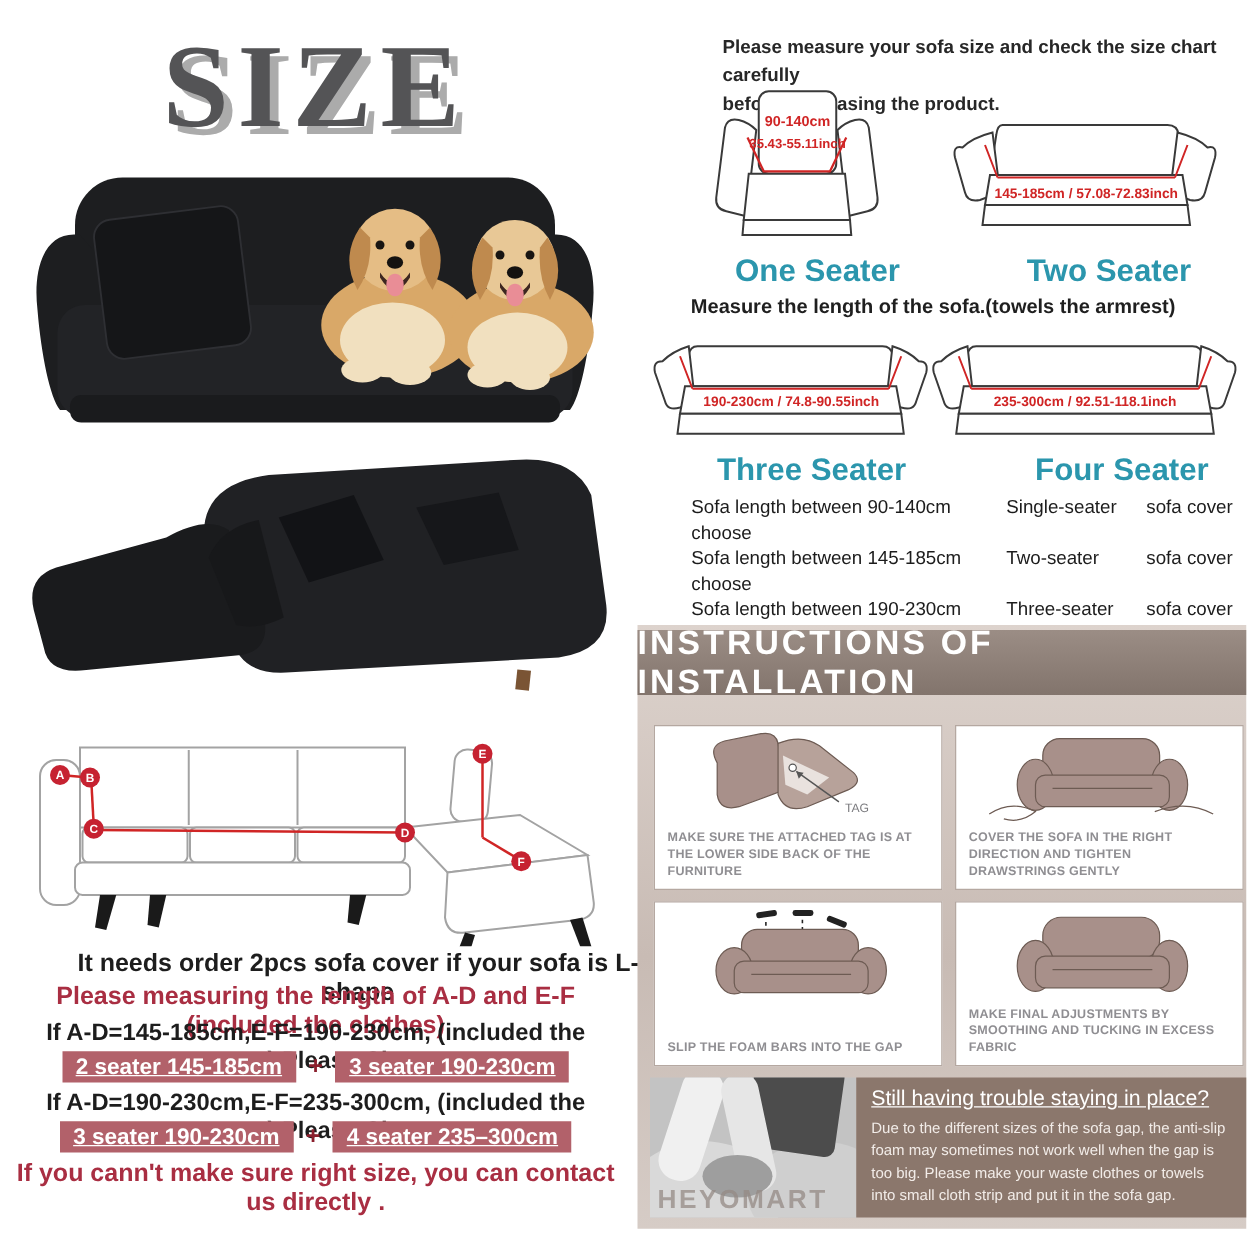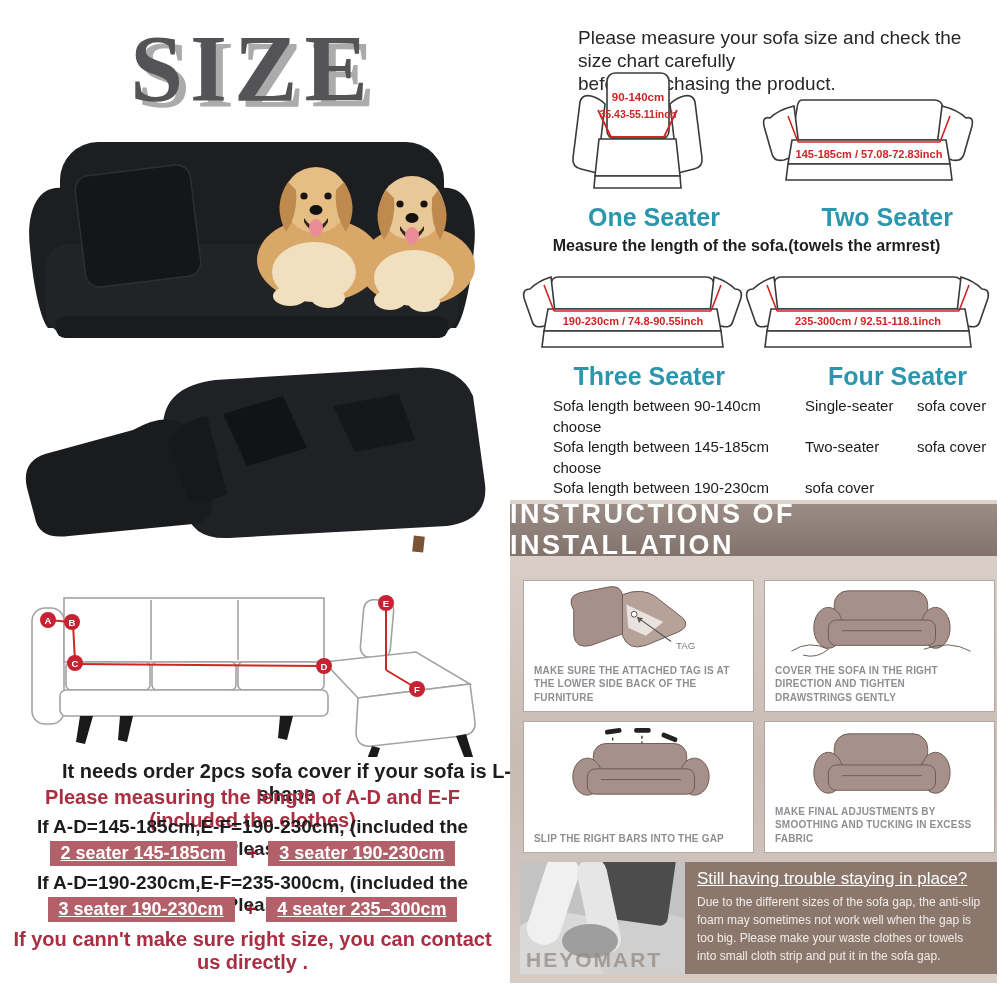--- a/index.html
+++ b/index.html
@@ -19,21 +19,21 @@
   .ltext{left:0;width:505px;text-align:center;color:#1d1d1d;}
   .t-black20{font-size:20px;font-weight:600;margin-left:34px;}
   .t-crimson20{font-size:20px;font-weight:700;color:var(--crimson);}
   .t-black19{font-size:19px;font-weight:700;}
   .btn-row{left:0;width:505px;display:flex;justify-content:center;align-items:center;gap:10px;}
   .size-btn{background:var(--button_bg);color:#fff;font-size:18px;font-weight:700;
     padding:2px 11px;white-space:nowrap;text-decoration:underline;}
   .plus{color:#8b1f2d;font-size:20px;font-weight:800;}
 
   
-  .intro{left:578px;top:26px;width:410px;font-size:19px;font-weight:400;color:#272727;line-height:23px;}
+  .intro{left:578px;top:26px;width:410px;font-size:15px;font-weight:700;color:#272727;line-height:23px;}
   .seater-label{font-size:25px;font-weight:800;color:var(--teal);text-align:right;}
   .measure-note{left:505px;top:237px;width:483px;text-align:center;font-size:16px;font-weight:600;color:#1f1f1f;}
   .size-table{left:505px;top:396px;width:495px;}
   .size-row{display:grid;grid-template-columns:252px 112px 100px;padding-left:48px;
     font-size:15px;font-weight:500;color:#1c1c1c;line-height:20.5px;}
 
   
   .panel{left:510px;top:500px;width:487px;height:483px;
     background:linear-gradient(180deg,#ddd3cd 0%,#c8bbb4 55%,#d6ccc6 100%);}
   .panel-header{position:absolute;left:0;top:4px;width:100%;height:52px;
@@ -238,20 +238,21 @@
       <span>Single-seater</span>
       <span>sofa cover</span>
     </div>
     <div class="size-row">
       <span>Sofa length between 145-185cm choose</span>
       <span>Two-seater</span>
       <span>sofa cover</span>
     </div>
     <div class="size-row">
       <span>Sofa length between 190-230cm choose</span>
+      <span>Three-seater</span>
       <span>sofa cover</span>
     </div>
     <div class="size-row">
       <span>Sofa length between 235-300cm choose</span>
       <span>Four-seater</span>
       <span>sofa cover</span>
     </div>
   </div>
 
   <div class="abs panel">
@@ -295,21 +296,21 @@
         <line x1="108" y1="10" x2="108" y2="32" stroke="#222" stroke-width="1.3" stroke-dasharray="3,3"></line>
         <path d="M105,31 L111,31 L108,39 Z" fill="#222"></path>
         <line x1="138" y1="18" x2="128" y2="36" stroke="#222" stroke-width="1.3" stroke-dasharray="3,3"></line>
         <path d="M126,34 L132,36 L126,42 Z" fill="#222"></path>
         <rect x="58" y="18" width="96" height="30" rx="13" fill="#a8908a" stroke="#6d5b53" stroke-width="1"></rect>
         <ellipse cx="52" cy="52" rx="15" ry="19" fill="#a8908a" stroke="#6d5b53" stroke-width="1"></ellipse>
         <ellipse cx="162" cy="52" rx="15" ry="19" fill="#a8908a" stroke="#6d5b53" stroke-width="1"></ellipse>
         <rect x="52" y="44" width="110" height="26" rx="8" fill="#a8908a" stroke="#6d5b53" stroke-width="1"></rect>
         <line x1="66" y1="55" x2="148" y2="55" stroke="#6d5b53" stroke-width="1"></line>
       </svg>
-      <div class="cap">SLIP THE RIGHT BARS INTO THE GAP</div>
+      <div class="cap">SLIP THE FOAM BARS INTO THE GAP</div>
     </div>
 
     <div class="cell" style="left:254px;top:221px">
       <svg width="210" height="74" viewBox="0 0 210 76">
         <rect x="58" y="8" width="96" height="34" rx="15" fill="#a8908a" stroke="#6d5b53" stroke-width="1"></rect>
         <ellipse cx="52" cy="48" rx="15" ry="21" fill="#a8908a" stroke="#6d5b53" stroke-width="1"></ellipse>
         <ellipse cx="162" cy="48" rx="15" ry="21" fill="#a8908a" stroke="#6d5b53" stroke-width="1"></ellipse>
         <rect x="52" y="40" width="110" height="26" rx="8" fill="#a8908a" stroke="#6d5b53" stroke-width="1"></rect>
         <line x1="66" y1="51" x2="148" y2="51" stroke="#6d5b53" stroke-width="1"></line>
       </svg>

